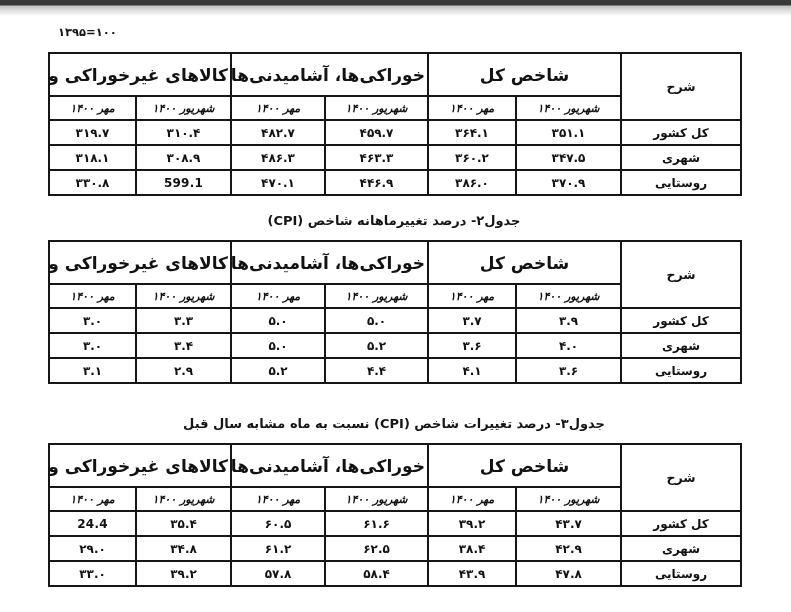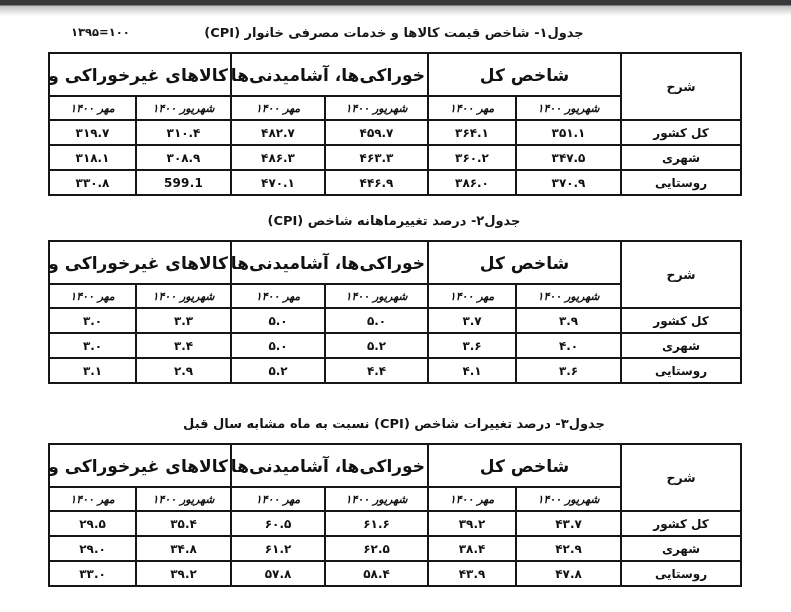--- a/index.html
+++ b/index.html
@@ -20,21 +20,21 @@
   }
   .table-title {
     position:absolute; left:48px; width:692px;
     text-align:center; direction:rtl;
     font-weight:bold; font-size:13px; line-height:17px;
     color:#161616;
   }
   .base-note {
     position:absolute; left:10px; top:0;
     direction:ltr;
-    font-weight:bold; font-size:11.5px;margin-left:13px;
+    font-weight:bold; font-size:11.5px;
   }
   table.cpi {
     position:absolute; left:48px; width:692px;
     border-collapse:collapse; table-layout:fixed;
     direction:rtl;
   }
   table.cpi th, table.cpi td {
     border:2px solid #161616;
     font-weight:bold;
     text-align:center;
@@ -59,21 +59,20 @@
 </style>
 </head>
 <body>
 
 <div class="page">
 
   <div class="top-edge"></div>
 
   <div class="table-title" style="top:24px;">
     <span class="base-note">۱۳۹۵=۱۰۰</span>
-    <span>جدول۱- شاخص قیمت کالاها و خدمات مصرفی خانوار (CPI)</span>
   </div>
 
   <table class="cpi" style="top:52px;">
     <colgroup>
       <col style="width:120px">
         <col style="width:105px">
         <col style="width:88px">
       <col style="width:103px">
         <col style="width:94px">
         <col style="width:95px">
@@ -218,21 +217,21 @@
       </tr>
     </thead>
     <tbody>
       <tr>
         <td class="rowlabel">کل کشور</td>
         <td class="c-sh">۴۳.۷</td>
         <td class="c-mh">۳۹.۲</td>
         <td class="c-sh">۶۱.۶</td>
         <td class="c-mh">۶۰.۵</td>
         <td class="c-sh">۳۵.۴</td>
-        <td class="c-mh">۲۹.۵</td>
+        <td class="c-mh">24.4</td>
       </tr>
       <tr>
         <td class="rowlabel">شهری</td>
         <td class="c-sh">۴۲.۹</td>
         <td class="c-mh">۳۸.۴</td>
         <td class="c-sh">۶۲.۵</td>
         <td class="c-mh">۶۱.۲</td>
         <td class="c-sh">۳۴.۸</td>
         <td class="c-mh">۲۹.۰</td>
       </tr>

